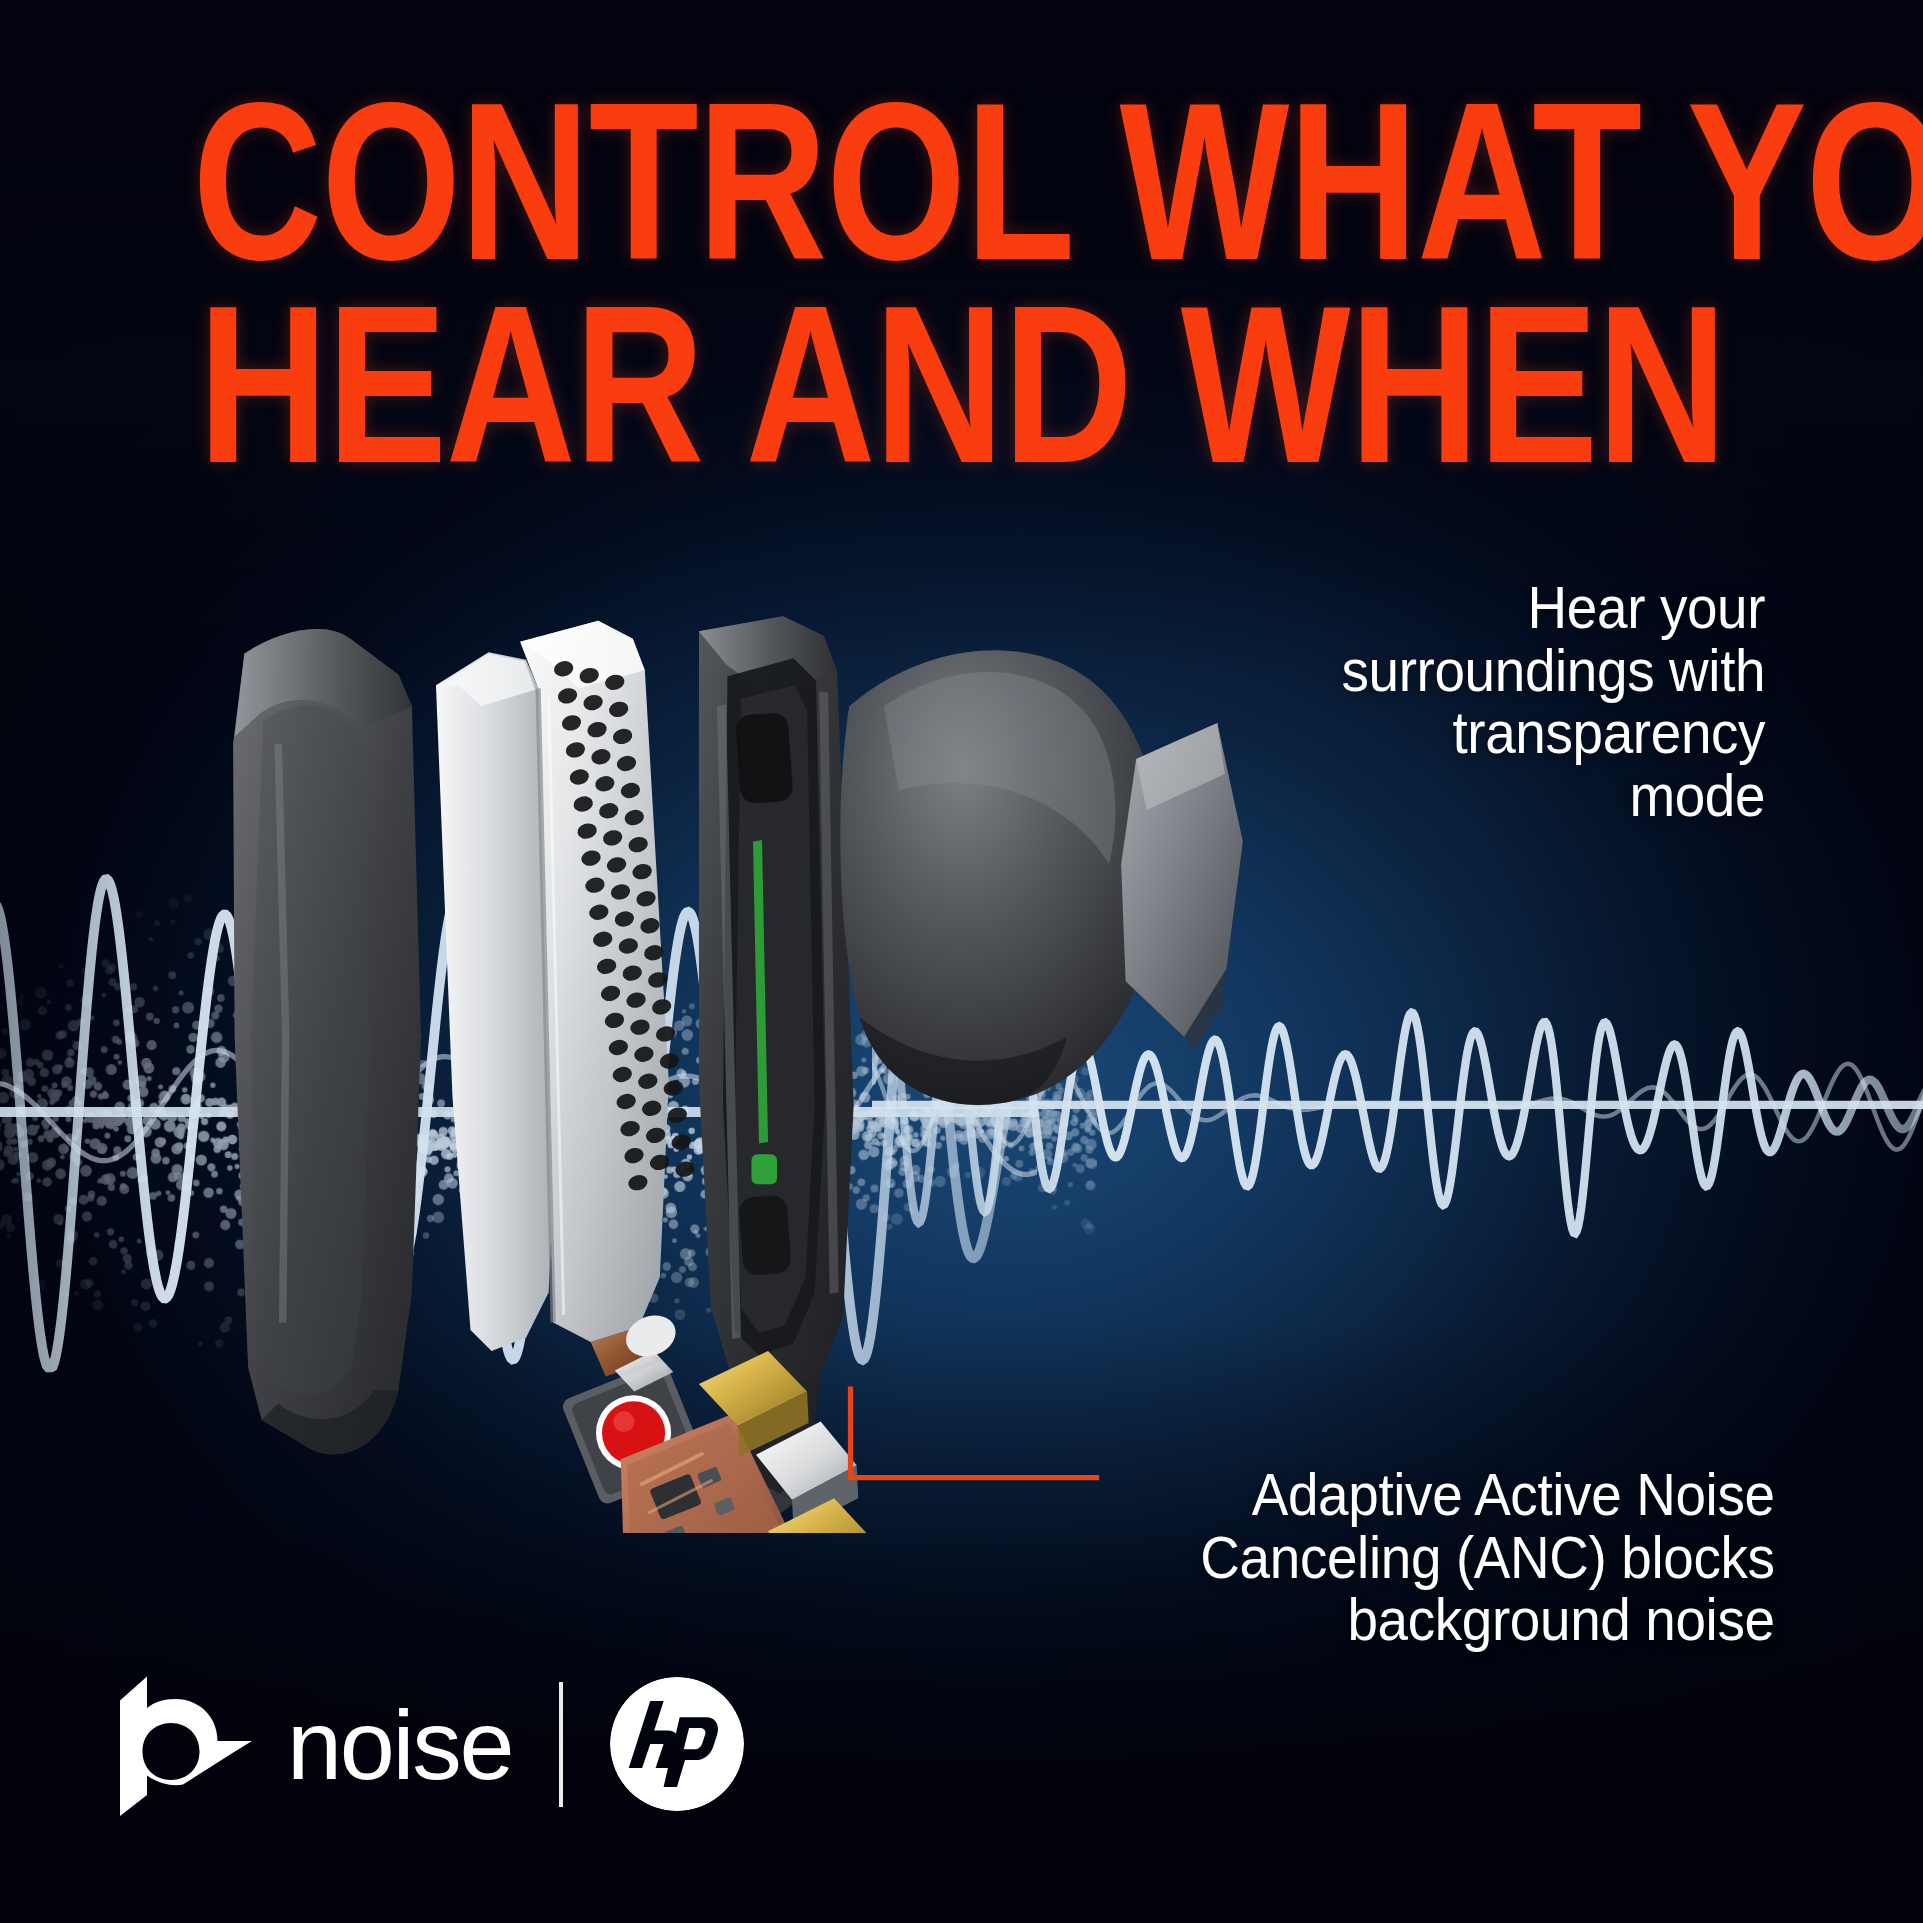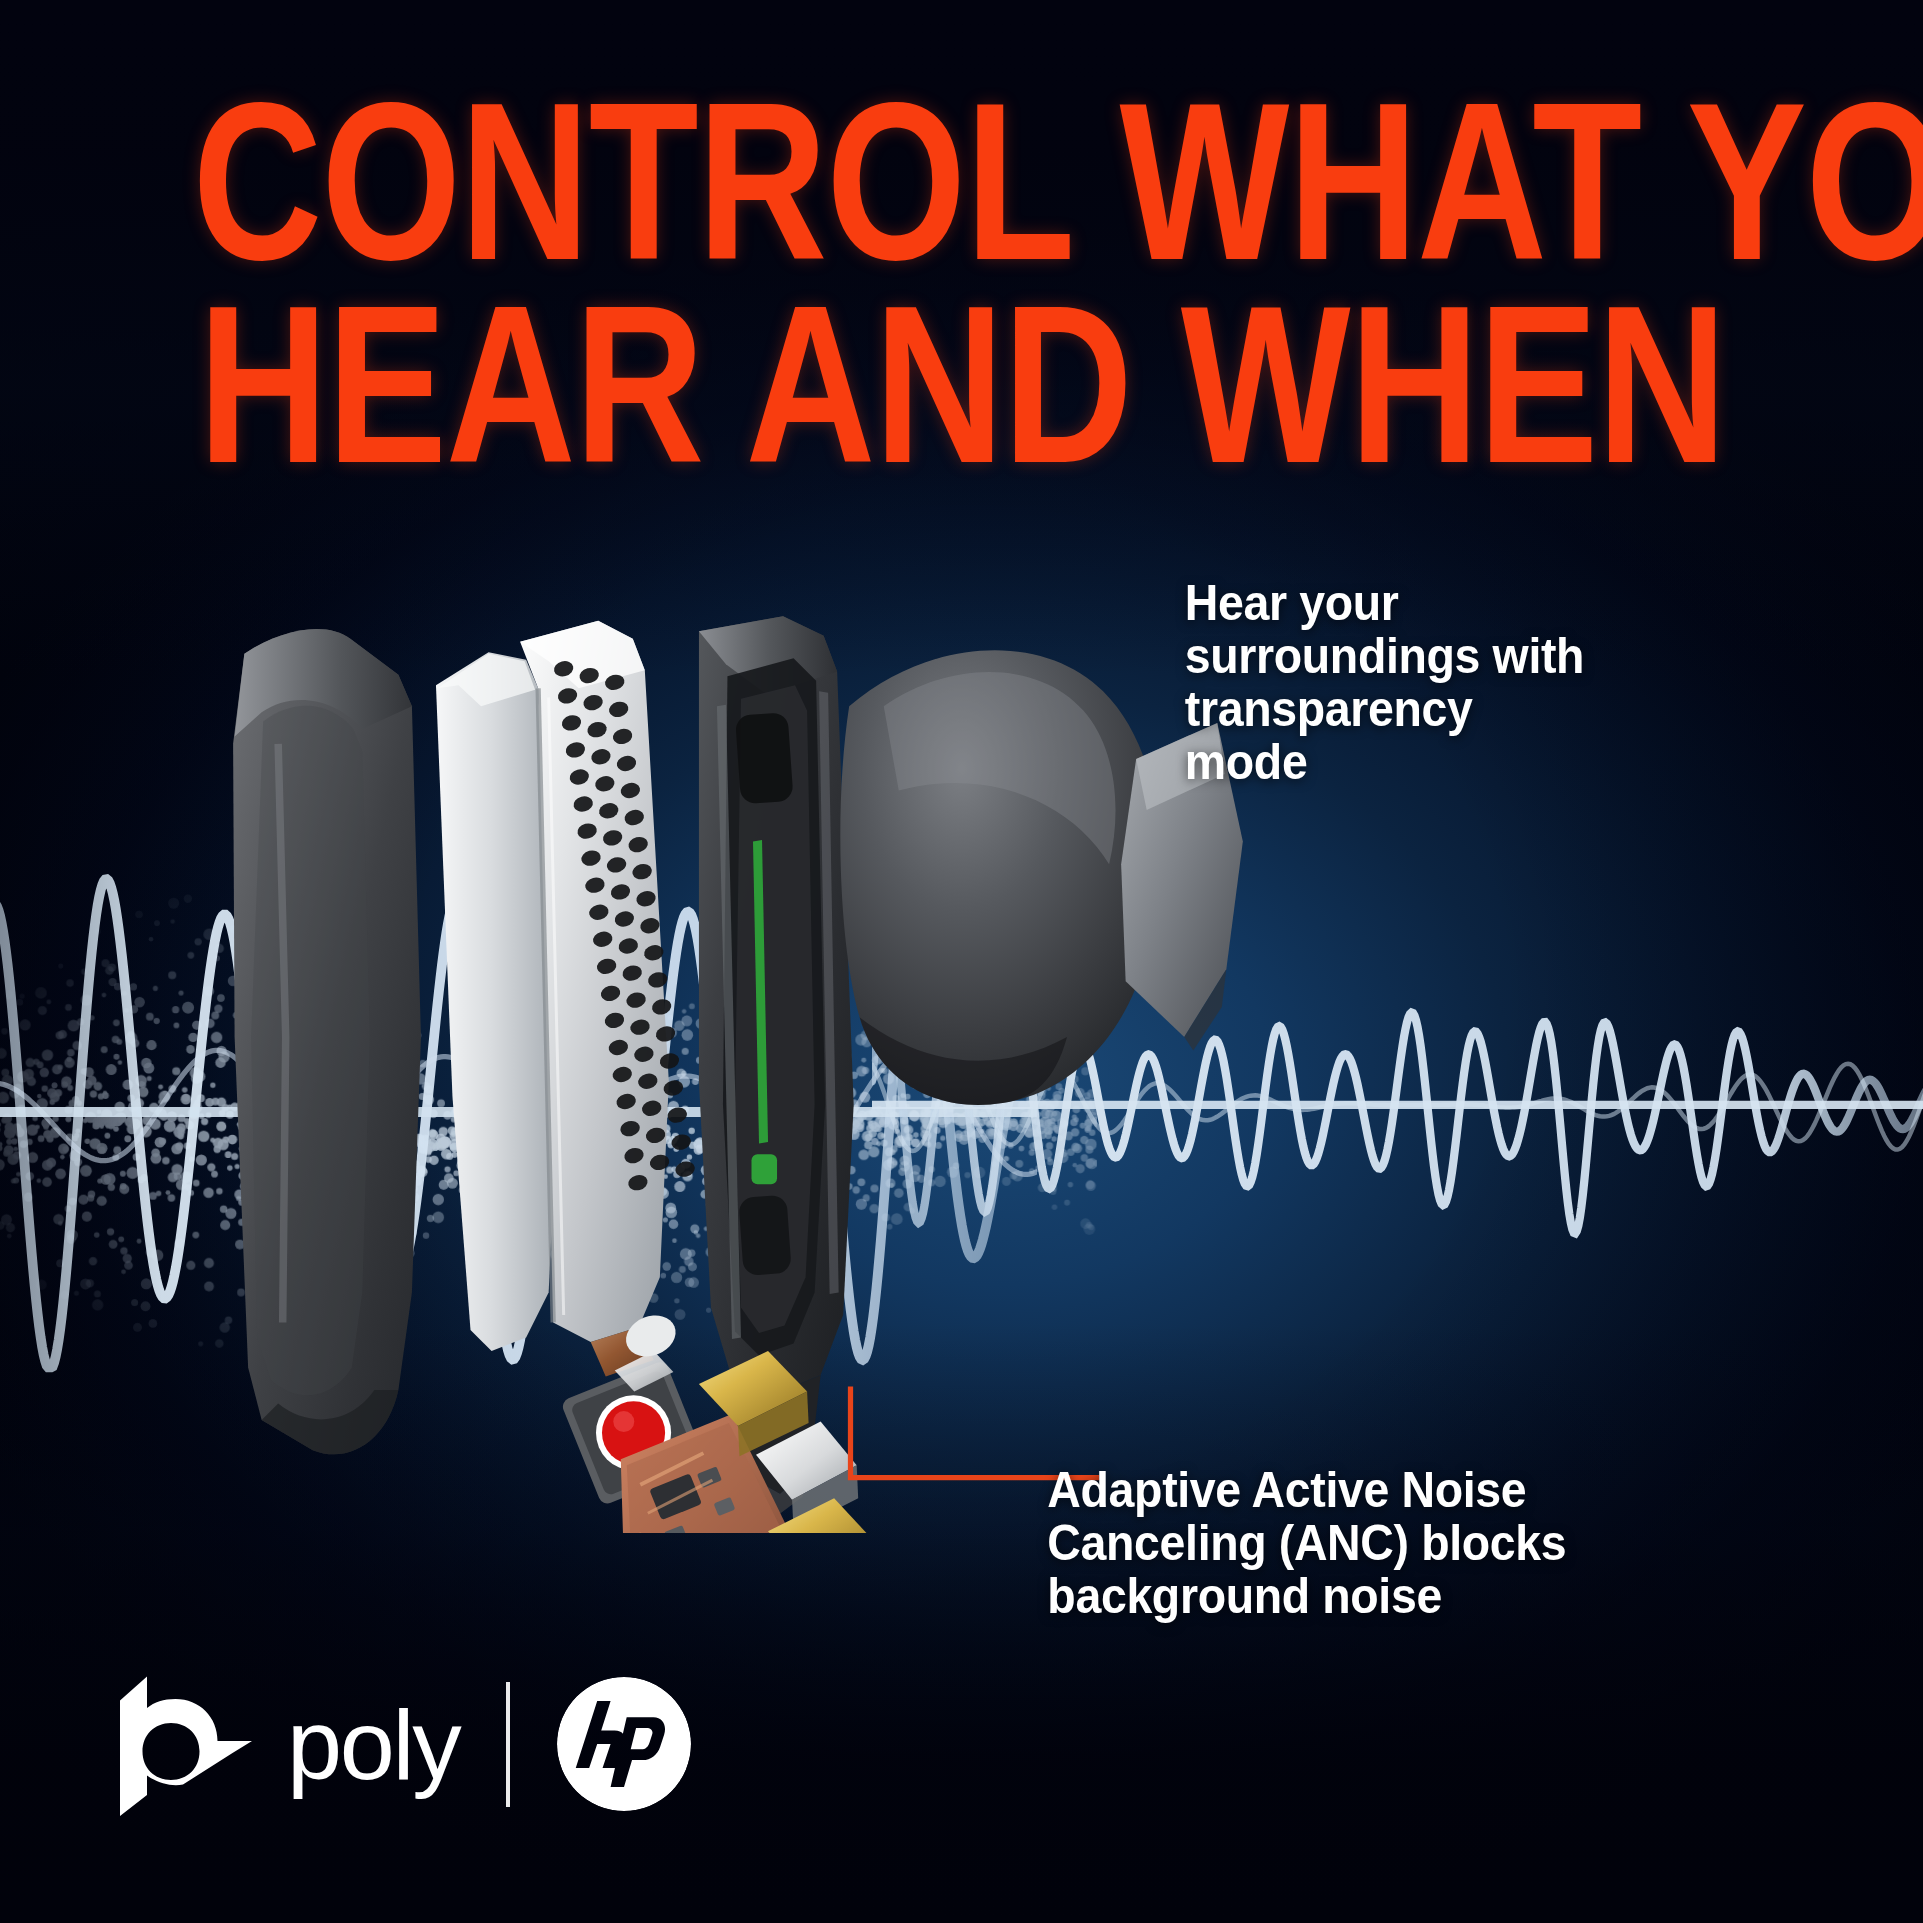--- a/index.html
+++ b/index.html
@@ -52,24 +52,24 @@
     transform:scaleX(.80);
     transform-origin:center top;
     white-space:nowrap;
   }
   .headline .hl-line.l2{margin-top:9px;}
 
   
   .caption{
     position:absolute;
     color:#ffffff;
-    font-weight:700;
-    font-size:50px;
+    font-weight:400;
+    font-size:59px;
     line-height:1.06;
-    text-align:left;
+    text-align:right;
     letter-spacing:-0.4px;
     text-shadow:0 2.3px 10.5px rgba(0,0,0,.62);
     z-index:45;
   }
   .caption span{display:block;transform:scaleX(.93);}
   #caption-transparency{ top:577px; left:1163px; width:624px; }
   #caption-anc{ top:1464px; left:1020px; width:782px; }
 
   
   #callout{position:absolute;left:751px;top:1386px;width:421px;height:150px;z-index:44;}
@@ -2372,21 +2372,21 @@
   <div id="logos">
     <div class="poly-lockup">
       <svg width="147" height="150" viewBox="0 0 196 200">
         <path fill="#ffffff" d="M20,42 L20,196 L56,168 L56,142
                  C70,152 88,157 104,154 L170,112 L196,96 L150,96
                  C150,64 126,40 94,40 C78,40 66,44 56,52 L56,10 L20,42 Z
                  M88,72 C110,72 126,88 126,110 C126,132 110,148 88,148
                  C66,148 50,132 50,110 C50,88 66,72 88,72 Z"></path>
         <path fill="#ffffff" d="M126,104 L190,96 L132,134 Z"></path>
       </svg>
-      <div class="poly-word">poly</div>
+      <div class="poly-word">noise</div>
     </div>
 
     <div class="logo-divider"></div>
 
     <svg width="134" height="134" viewBox="0 0 100 100">
       <defs>
         <mask id="hpmask">
           <rect width="100" height="100" fill="#000"></rect>
           <circle cx="50" cy="50" r="50" fill="#fff"></circle>
           <g fill="#000">

